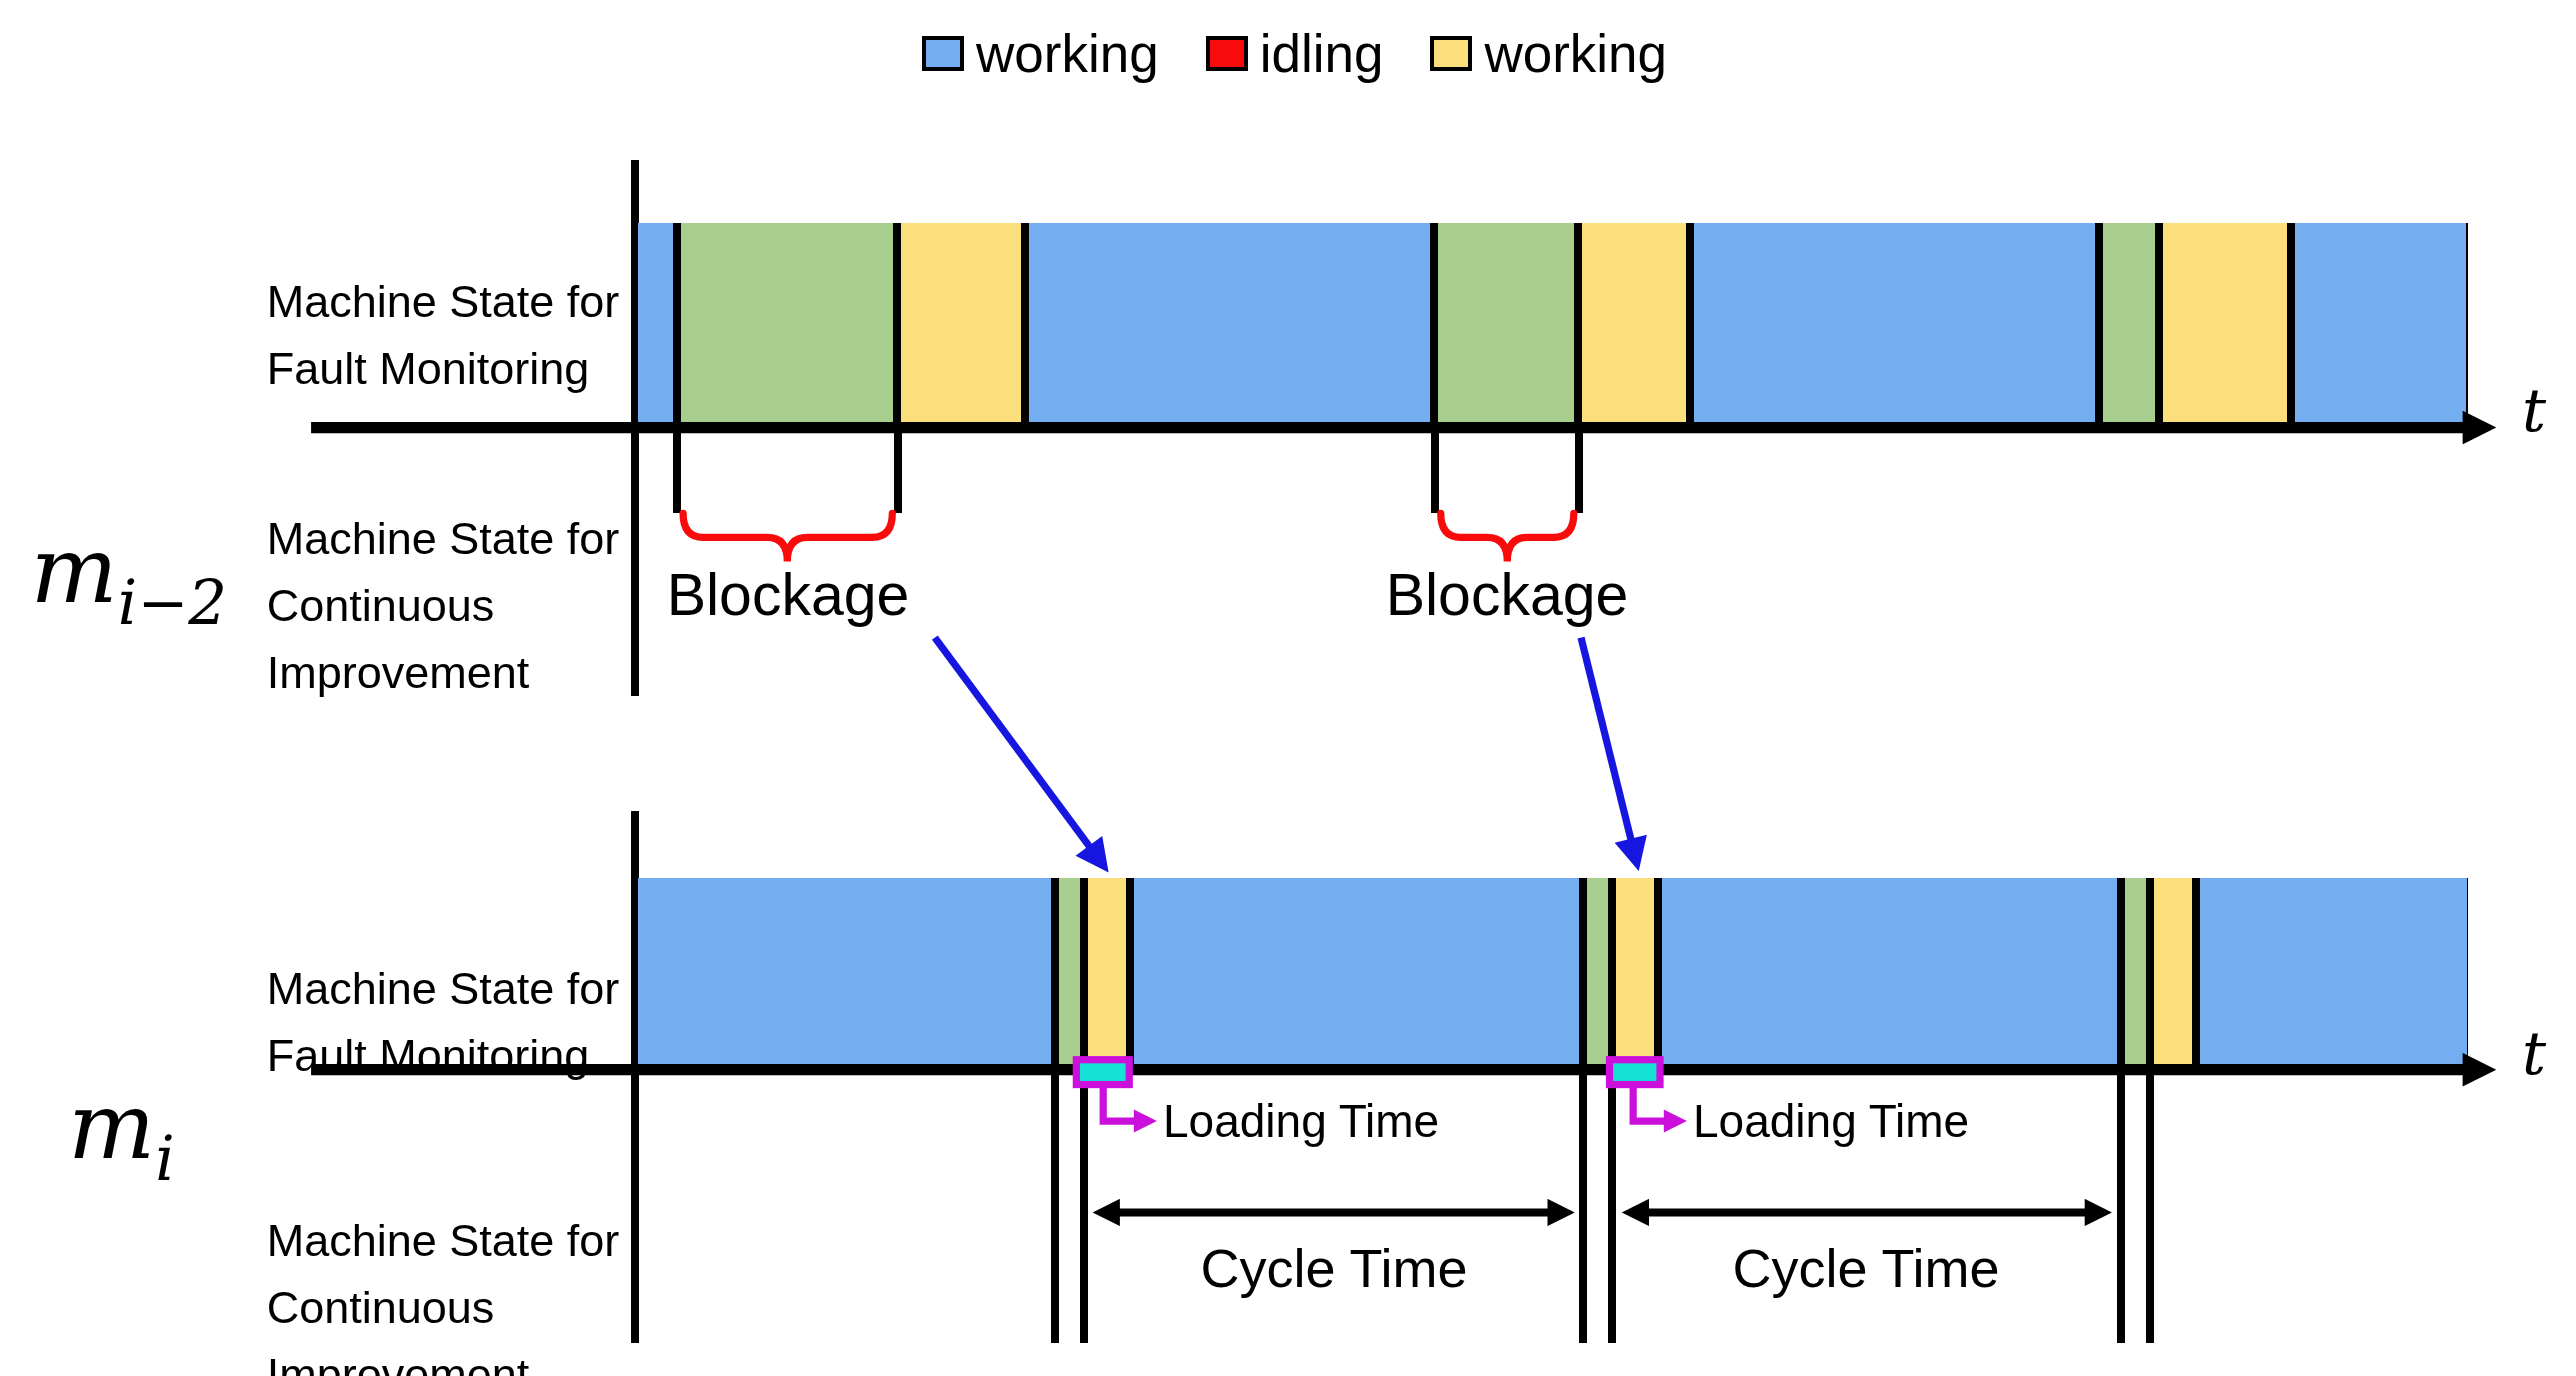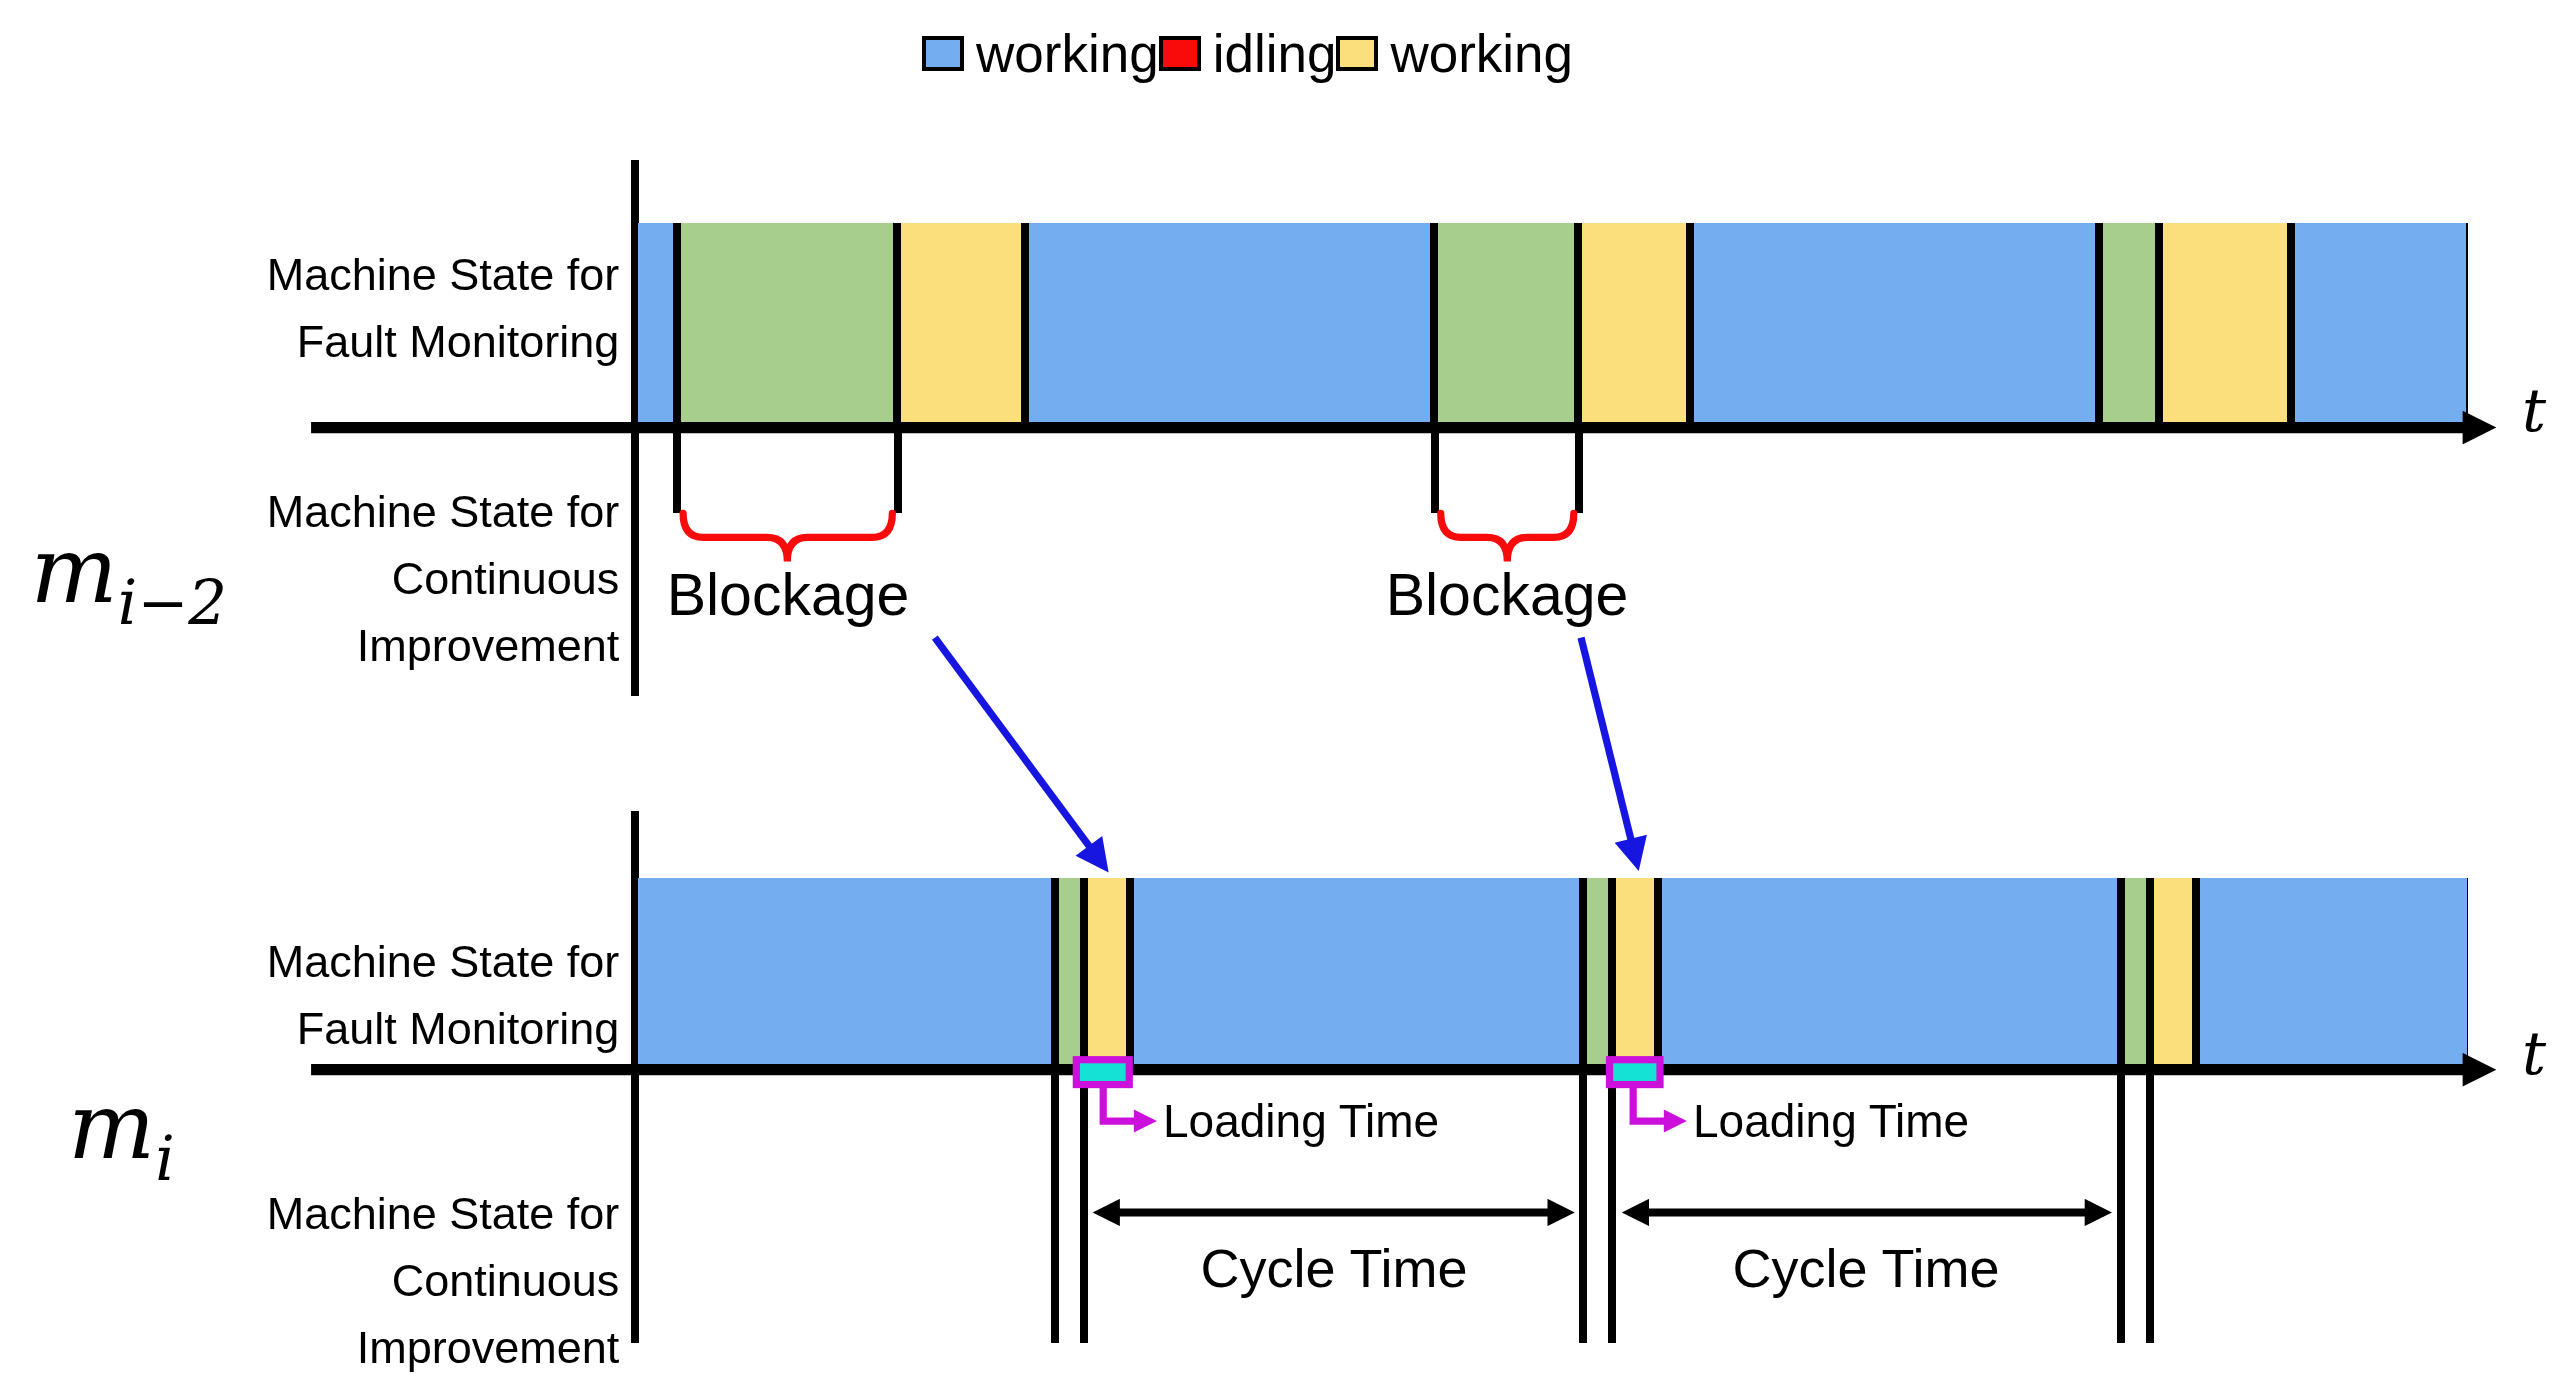--- a/index.html
+++ b/index.html
@@ -1,34 +1,34 @@
 <!DOCTYPE html>
 <html style="font-size:13px"><head>
 <meta charset="utf-8">
 <style>
   html,body{margin:0;padding:0;background:#ffffff;}
   #canvas{position:relative;width:2576px;height:1377px;background:#ffffff;overflow:hidden;
           font-family:"Liberation Sans",sans-serif;color:#000;}
   
-  #legend{position:absolute;left:922px;top:27px;display:flex;align-items:center;}
+  #legend{position:absolute;left:922px;top:27px;display:flex;gap:47px;align-items:center;}
   .legend-item{display:flex;align-items:center;gap:12px;}
   .swatch{width:34px;height:27px;border:4px solid #000;}
   .legend-label{font-size:53px;line-height:53px;}
   
   .vaxis{position:absolute;width:8px;background:#000;}
   .btick{position:absolute;width:8px;height:80px;top:433px;background:#000;}
   .cline{position:absolute;width:8px;top:1075px;height:268px;background:#000;}
   
   .timeline{position:absolute;left:638px;width:1830px;display:flex;gap:8px;background:#000;}
   #timeline-m-prev{top:223px;height:199px;}
   #timeline-m-i{top:878px;height:186px;}
   .seg{height:100%;flex:0 0 auto;}
   
-  .rowlabel{position:absolute;transform:translateX(-50%);text-align:right;
-            font-size:45px;line-height:67px;white-space:nowrap;}
+  .rowlabel{position:absolute;transform:translateX(-50%);text-align:left;
+            font-size:45px;line-height:67px;white-space:nowrap;margin-top:27px;}
   .machine-label{position:absolute;font-family:"DejaVu Serif",serif;font-style:italic;
                  font-size:92px;line-height:92px;white-space:nowrap;}
   .machine-label sub{font-size:61px;line-height:61px;vertical-align:-22.4px;}
   .t-label{position:absolute;font-family:"DejaVu Serif",serif;font-style:italic;
            font-size:60px;line-height:60px;}
   .blockage-label{position:absolute;transform:translateX(-50%);font-size:59px;line-height:59px;white-space:nowrap;}
   .loading-label{position:absolute;font-size:46px;line-height:46px;white-space:nowrap;}
   .cycle-label{position:absolute;transform:translateX(-50%);font-size:54px;line-height:54px;white-space:nowrap;}
   
   #overlay{position:absolute;left:0;top:0;width:2576px;height:1377px;pointer-events:none;}

